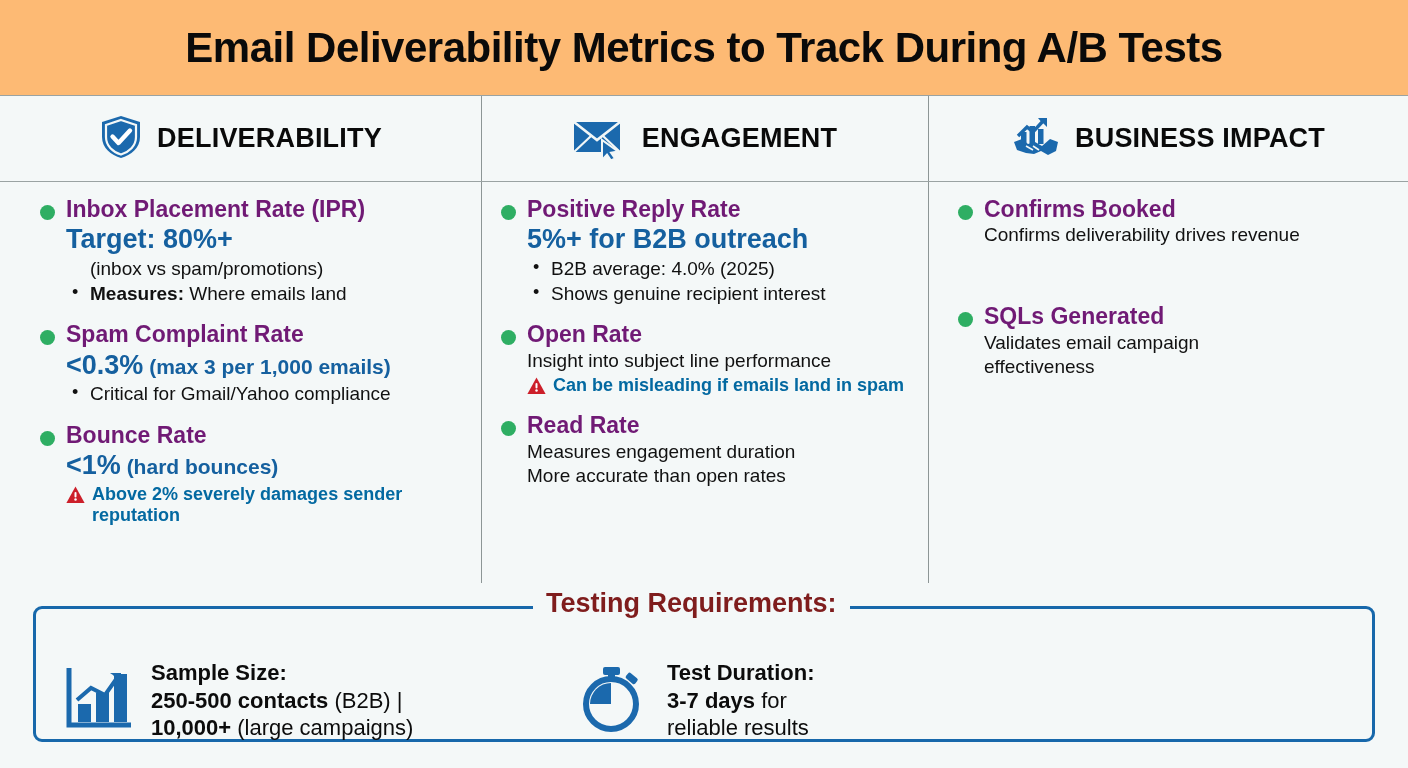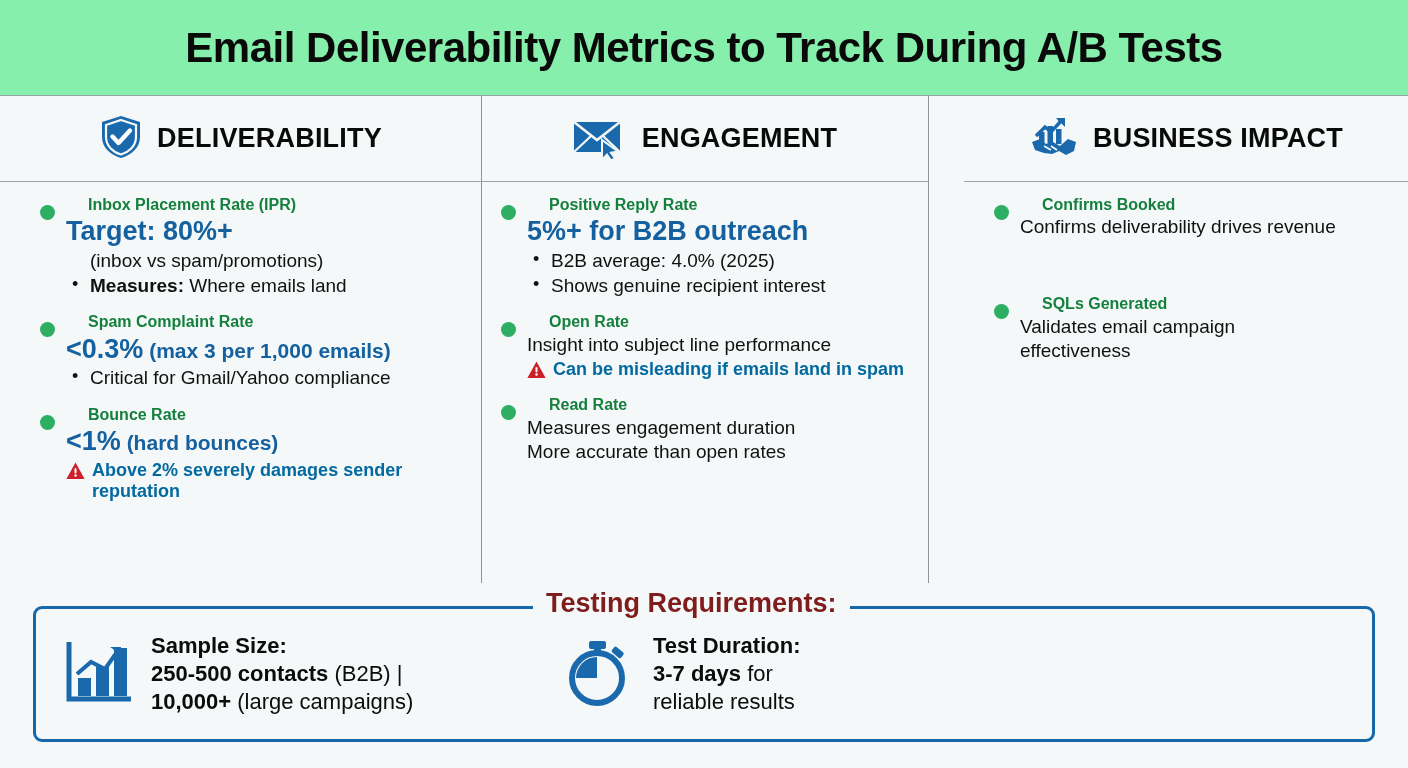--- a/index.html
+++ b/index.html
@@ -16,21 +16,21 @@
     color: #0d0d0d;
     position: relative;
   }
 
   
   .title-bar {
     height: 95px;
     display: flex;
     align-items: center;
     justify-content: center;
-    background: #86efac;
+    background: #fdba74;
   }
   .title-bar h1 {
     font-size: 42px;
     font-weight: bold;
     letter-spacing: -0.5px;
     color: #0a0a0a;
     text-align: center;
     line-height: 1;
   }
 
@@ -44,21 +44,21 @@
   .columns {
     display: flex;
     height: 487px;
     position: relative;
   }
   .col {
     position: relative;
   }
   .col-1 { width: 481px; }
   .col-2 { width: 447px; }
-  .col-3 { width: 480px; padding-left: 36px; }
+  .col-3 { width: 480px; }
 
   .vdiv {
     position: absolute;
     top: 0;
     width: 1px;
     background: #8d9696;
     height: 487px;
   }
   .vdiv-1 { left: 481px; }
   .vdiv-2 { left: 928px; }
@@ -96,25 +96,24 @@
   .dot {
     width: 15px;
     height: 15px;
     border-radius: 50%;
     background: #2eae63;
     flex: 0 0 15px;
     margin-top: 9px;
   }
   .metric-body { flex: 1 1 auto; }
   .m-title {
-    font-size: 16px;
-    font-weight: bold;
-    color: #15803d;
+    font-size: 23px;
+    font-weight: bold;
+    color: #701a75;
     line-height: 1.15;
-    margin-left: 22px;
   }
   .m-value {
     font-size: 27px;
     font-weight: bold;
     color: #15609f;
     line-height: 1.2;
     margin-top: 1px;
   }
   .m-value .small {
     font-size: 21px;
@@ -180,22 +179,23 @@
     padding: 0 13px;
     font-size: 27px;
     font-weight: bold;
     color: #7f1d1d;
     white-space: nowrap;
   }
   .panel-inner {
     position: absolute;
     inset: 0;
     display: flex;
-    align-items: center;
+    align-items: flex-end;
     padding: 0 14px 0 28px;
+    gap: 14px;
   }
   .req {
     display: flex;
     align-items: center;
     gap: 16px;
   }
   .req-1 { width: 500px; }
   .req-2 { width: 385px; }
   .req-3 { width: 430px; }
   .req-text {

